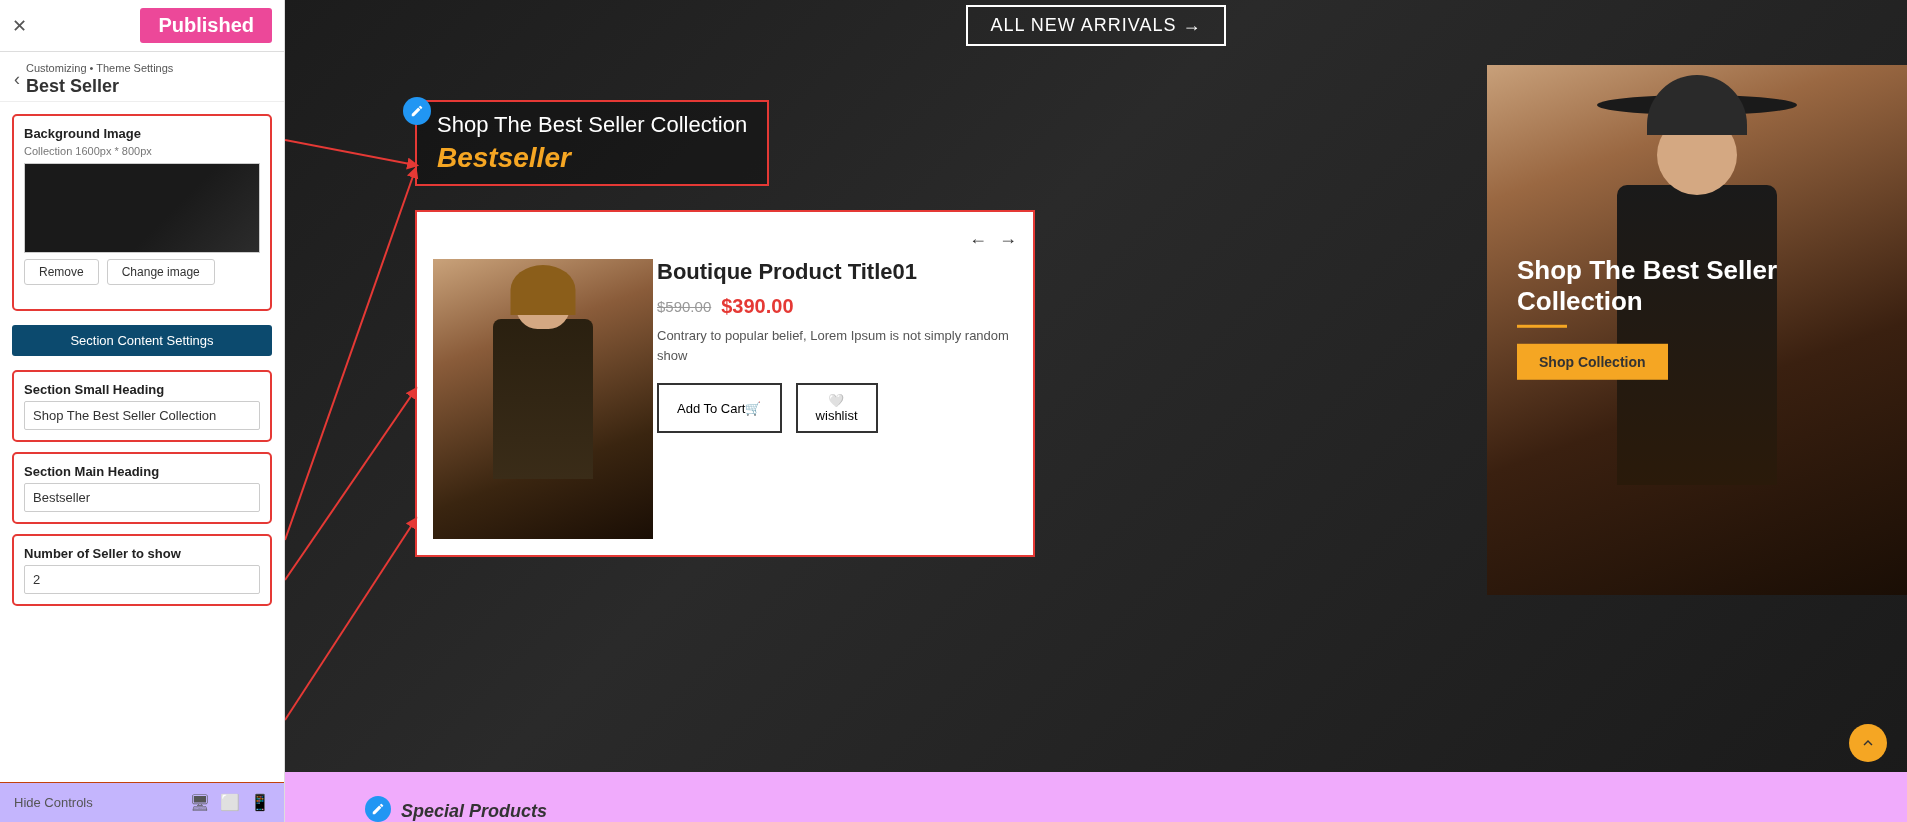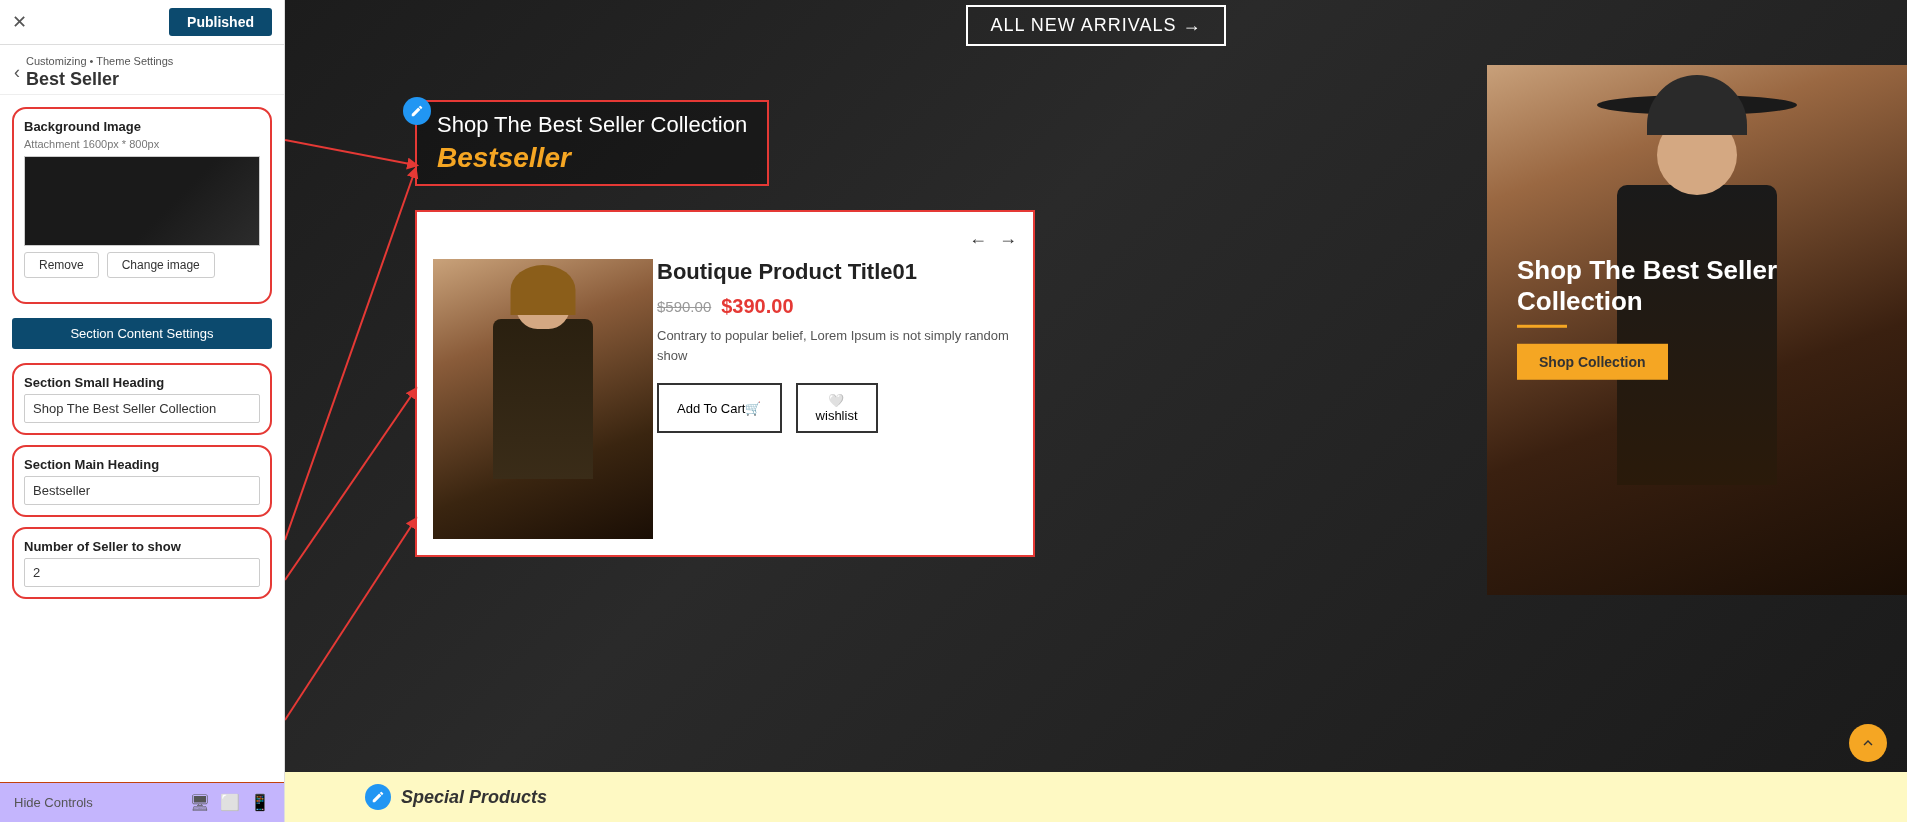--- a/index.html
+++ b/index.html
@@ -6,21 +6,21 @@
     body { font-family: Arial, sans-serif; background: #f0f0f0; overflow: hidden; width: 1907px; height: 822px; }
 
     
     .app-container { display: flex; width: 1907px; height: 822px; }
 
     
     .left-panel { width: 285px; min-width: 285px; background: #fff; border-right: 1px solid #ddd; display: flex; flex-direction: column; height: 100%; overflow: hidden; }
 
     .left-panel-header { display: flex; align-items: center; justify-content: space-between; padding: 8px 12px; border-bottom: 1px solid #ddd; background: #fff; }
     .close-btn { background: none; border: none; font-size: 18px; cursor: pointer; color: #555; }
-    .published-btn { background: #0c4a6e; color: #fff; border: none; padding: 6px 18px; font-size: 14px; font-weight: bold; border-radius: 3px; cursor: pointer; }
+    .published-btn { background: #ec4899; color: #fff; border: none; padding: 6px 18px; font-size: 20px; font-weight: bold; border-radius: 3px; cursor: pointer; }
 
     .breadcrumb-area { padding: 10px 14px 4px; border-bottom: 1px solid #eee; }
     .breadcrumb-text { font-size: 11px; color: #555; }
     .breadcrumb-title { font-size: 18px; font-weight: bold; color: #333; margin-top: 2px; }
 
     .panel-back-btn { background: none; border: none; font-size: 18px; color: #555; cursor: pointer; margin-right: 6px; }
 
     .panel-scroll { flex: 1; overflow-y: auto; padding: 12px; }
 
     .field-group { margin-bottom: 16px; }
@@ -32,21 +32,21 @@
 
     .btn-row { display: flex; gap: 8px; margin-bottom: 14px; }
     .btn-sm { padding: 5px 14px; border: 1px solid #ccc; background: #fff; font-size: 12px; border-radius: 3px; cursor: pointer; color: #333; }
 
     .radio-group { margin: 6px 0 0 2px; }
     .radio-item { display: flex; align-items: center; gap: 6px; margin-bottom: 4px; font-size: 13px; color: #333; }
     .radio-item input[type=radio] { accent-color: #2196F3; }
 
     .section-content-btn { background: #0c4a6e; color: #fff; border: none; padding: 8px 16px; font-size: 13px; border-radius: 3px; cursor: pointer; width: 100%; margin-bottom: 14px; }
 
-    .red-outlined-group { border: 2px solid #e53935; border-radius: 14px; padding: 10px; margin-bottom: 14px; }
+    .red-outlined-group { border: 2px solid #e53935; border-radius: 5px; padding: 10px; margin-bottom: 14px; }
 
     .text-input { width: 100%; border: 1px solid #ccc; padding: 6px 8px; font-size: 13px; border-radius: 2px; color: #333; }
 
     .number-input { width: 100%; border: 1px solid #ccc; padding: 6px 8px; font-size: 13px; border-radius: 2px; color: #333; }
 
     .panel-footer { padding: 10px 14px; border-top: 1px solid #c2410c; display: flex; align-items: center; justify-content: space-between; background: #c4b5fd; }
     .hide-controls { display: flex; align-items: center; gap: 6px; font-size: 13px; color: #555; cursor: pointer; }
     .device-icons { display: flex; gap: 10px; }
     .device-icon { background: none; border: none; font-size: 16px; color: #555; cursor: pointer; }
 
@@ -92,21 +92,21 @@
 
     
     .right-image-panel { position: absolute; top: 65px; right: 0; width: 420px; height: 530px; background: linear-gradient(160deg, #2a2a2a 0%, #1a1a1a 100%); overflow: hidden; display: flex; align-items: center; justify-content: center; }
     .woman-img-placeholder { width: 100%; height: 100%; background: linear-gradient(160deg, #c9a07a 0%, #8a5c3a 40%, #3a2010 100%); position: relative; }
     .woman-overlay-text { position: absolute; left: 30px; top: 50%; transform: translateY(-60%); color: #fff; z-index: 5; }
     .woman-overlay-title { font-size: 26px; font-weight: bold; color: #fff; margin-bottom: 8px; line-height: 1.2; }
     .woman-overlay-line { width: 50px; height: 3px; background: #f5a623; margin-bottom: 16px; }
     .shop-collection-btn { background: #f5a623; color: #333; border: none; padding: 10px 22px; font-size: 14px; font-weight: bold; cursor: pointer; }
 
     
-    .special-products-bar { position: absolute; bottom: 0; left: 0; right: 0; height: 50px; background: #fef9c3; display: flex; align-items: center; padding: 0 80px; }
+    .special-products-bar { position: absolute; bottom: 0; left: 0; right: 0; height: 50px; background: #f0abfc; display: flex; align-items: flex-end; padding: 0 80px; }
     .special-products-icon { width: 26px; height: 26px; background: #2196F3; border-radius: 50%; display: flex; align-items: center; justify-content: center; margin-right: 10px; }
     .special-products-text { font-size: 18px; color: #333; font-style: italic; font-weight: bold; }
 
     
     .scroll-top-btn { position: absolute; bottom: 60px; right: 20px; width: 38px; height: 38px; background: #f5a623; border-radius: 50%; display: flex; align-items: center; justify-content: center; cursor: pointer; z-index: 20; }
 
     .red-arrow-svg { position: absolute; pointer-events: none; z-index: 15; }
   </style>
 </head>
 <body>
@@ -128,21 +128,21 @@
           <div class="breadcrumb-title">Best Seller</div>
         </div>
       </div>
     </div>
 
     <div class="panel-scroll">
 
       
       <div class="field-group red-outlined-group" style="border:2px solid #e53935;">
         <div class="field-label">Background Image</div>
-        <div class="field-sublabel">Attachment 1600px * 800px</div>
+        <div class="field-sublabel">Collection 1600px * 800px</div>
         <div class="image-preview">
           <div class="image-preview-inner"></div>
         </div>
         <div class="btn-row">
           <button class="btn-sm">Remove</button>
           <button class="btn-sm">Change image</button>
         </div>
       </div>
 
       

